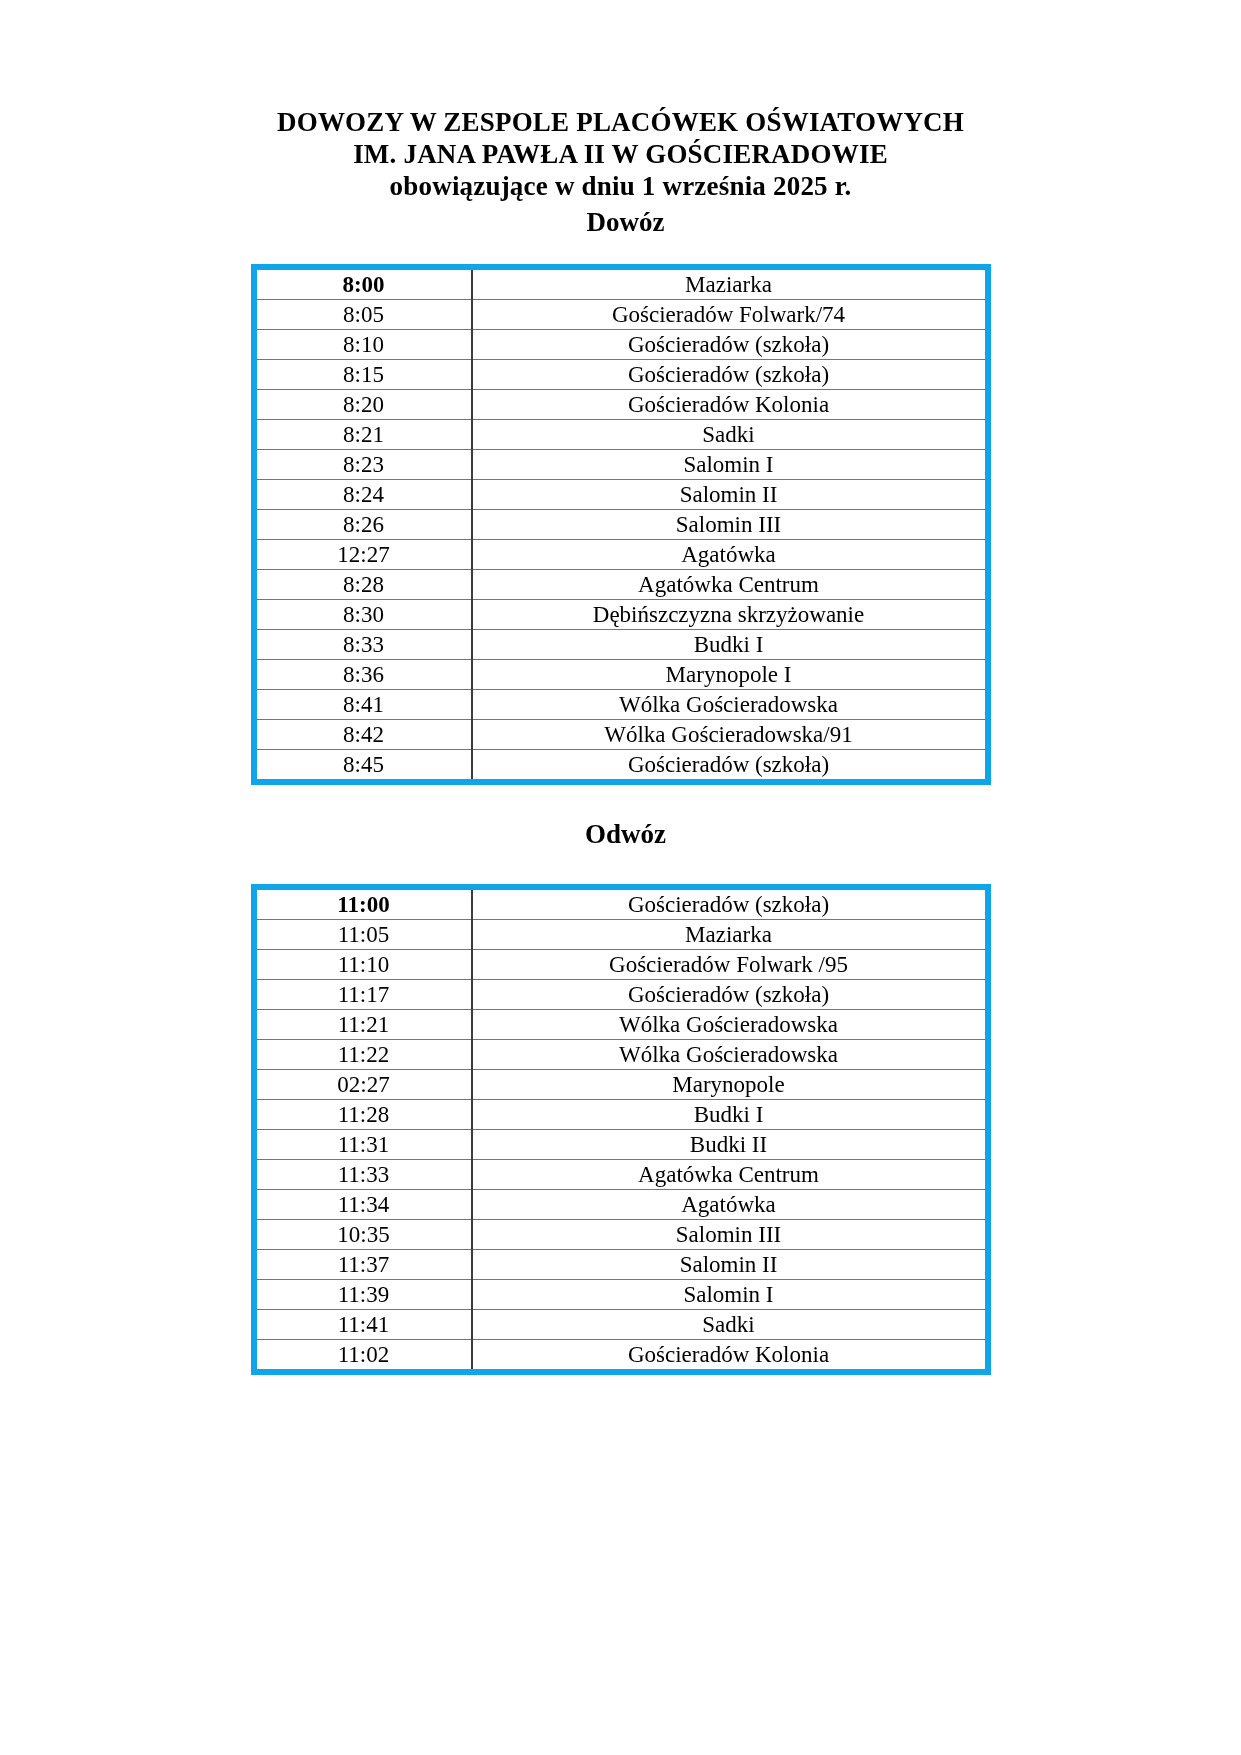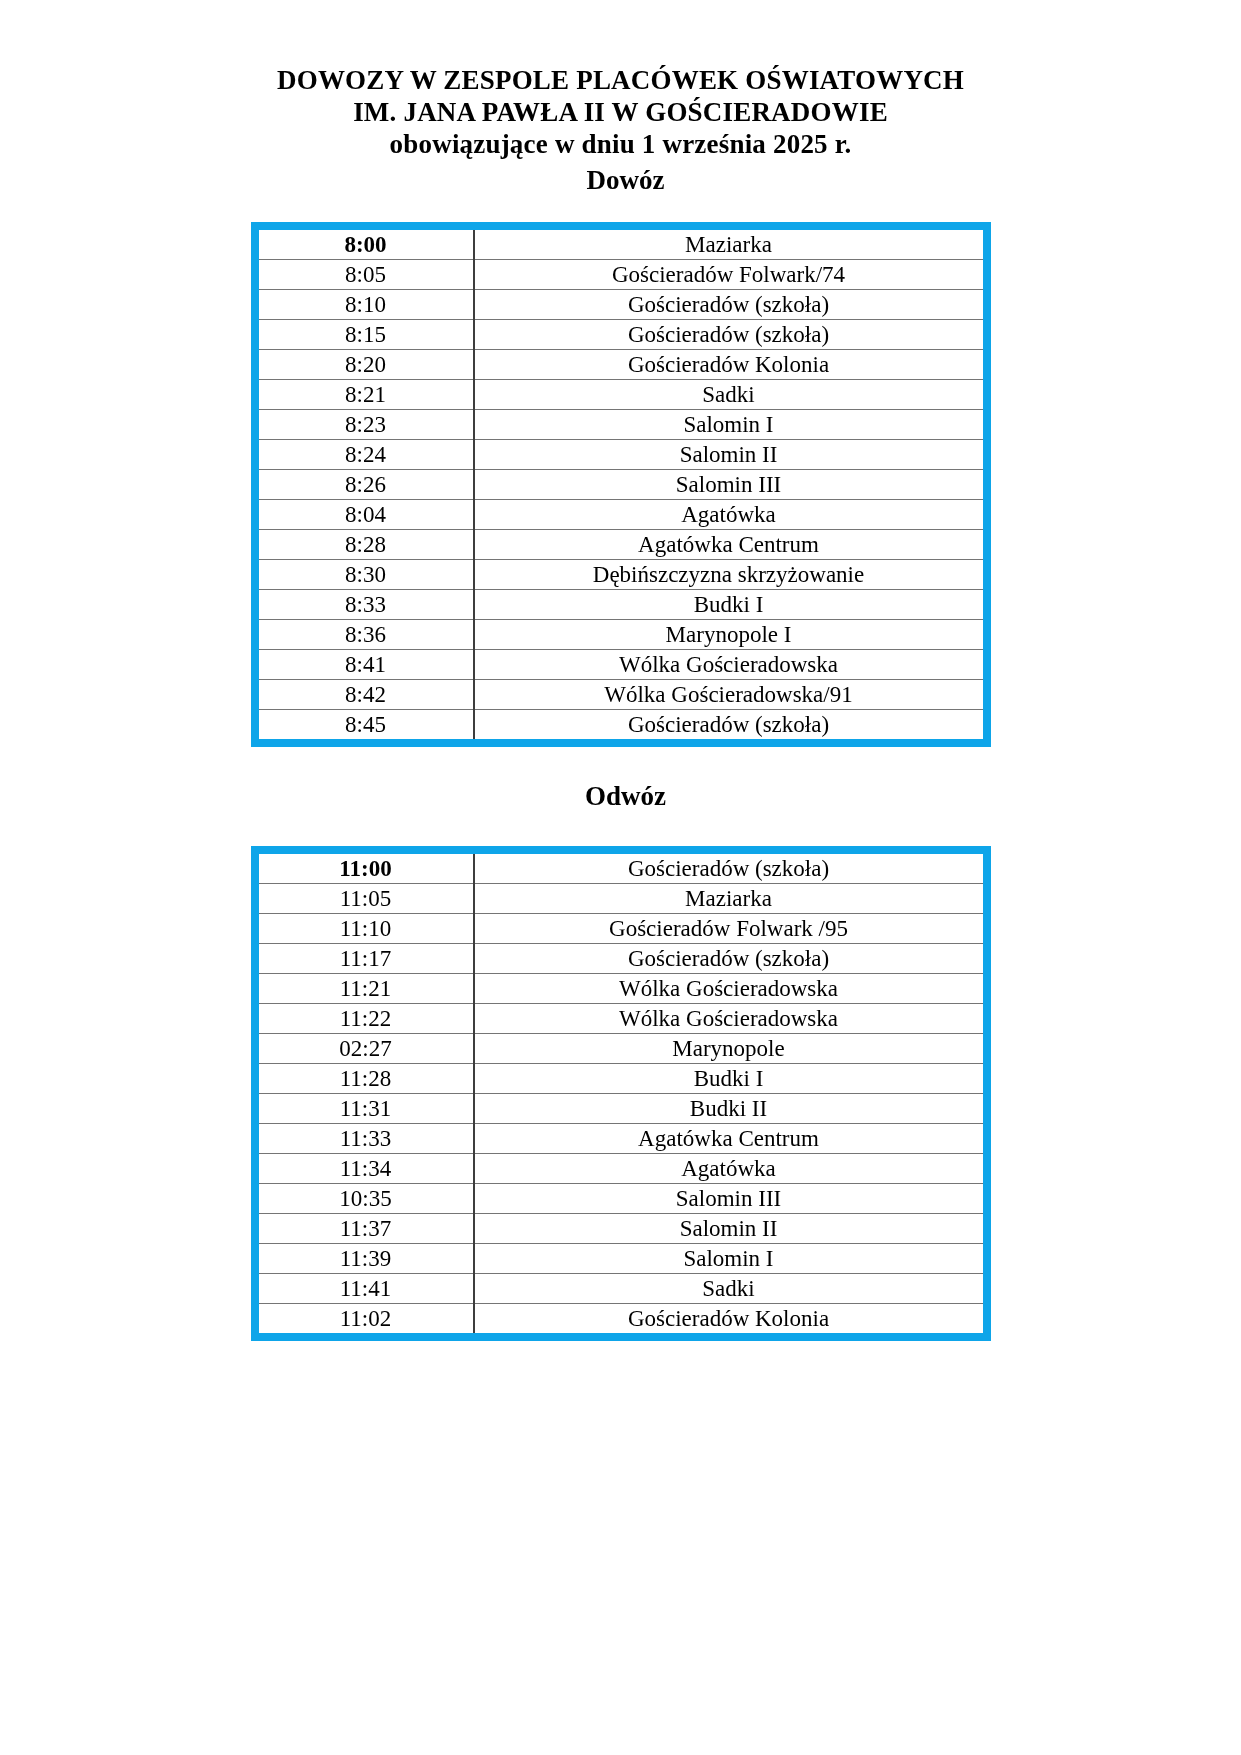--- a/index.html
+++ b/index.html
@@ -15,21 +15,21 @@
     color: #000000;
     overflow: hidden;
   }
   .page {
     position: relative;
     width: 1241px;
     height: 1755px;
     background: #ffffff;
   }
   .doc-title {
-    margin-top: 64px;
+    margin-top: 106px;
     text-align: center;
     font-weight: bold;
     font-size: 27px;
     line-height: 32px;
     letter-spacing: 0.2px;
   }
   .route-label {
     margin-top: 68px;
     margin-left: 105px;
     font-weight: bold;
@@ -44,21 +44,21 @@
     line-height: 32px;
     padding-left: 10px;
   }
   .heading-dowoz { margin-top: 4px; }
   .heading-odwoz { margin-top: 33px; }
   table.schedule {
     width: 740px;
     margin: 0 auto;
     border-collapse: collapse;
     table-layout: fixed;
-    border: 8px solid #0ea5e9;
+    border: 6px solid #0ea5e9;
   }
   table.schedule.first { margin-top: 26px; }
   table.schedule.second { margin-top: 34px; }
   table.schedule td {
     border: 1px solid #757575;
     height: 29px;
     padding: 0;
     text-align: center;
     vertical-align: middle;
     font-size: 23px;
@@ -118,21 +118,21 @@
         </tr>
         <tr>
           <td class="time-cell">8:24</td>
           <td class="stop-cell">Salomin II</td>
         </tr>
         <tr>
           <td class="time-cell">8:26</td>
           <td class="stop-cell">Salomin III</td>
         </tr>
         <tr>
-          <td class="time-cell">8:04</td>
+          <td class="time-cell">12:27</td>
           <td class="stop-cell">Agatówka</td>
         </tr>
         <tr>
           <td class="time-cell">8:28</td>
           <td class="stop-cell">Agatówka Centrum</td>
         </tr>
         <tr>
           <td class="time-cell">8:30</td>
           <td class="stop-cell">Dębińszczyzna skrzyżowanie</td>
         </tr>

